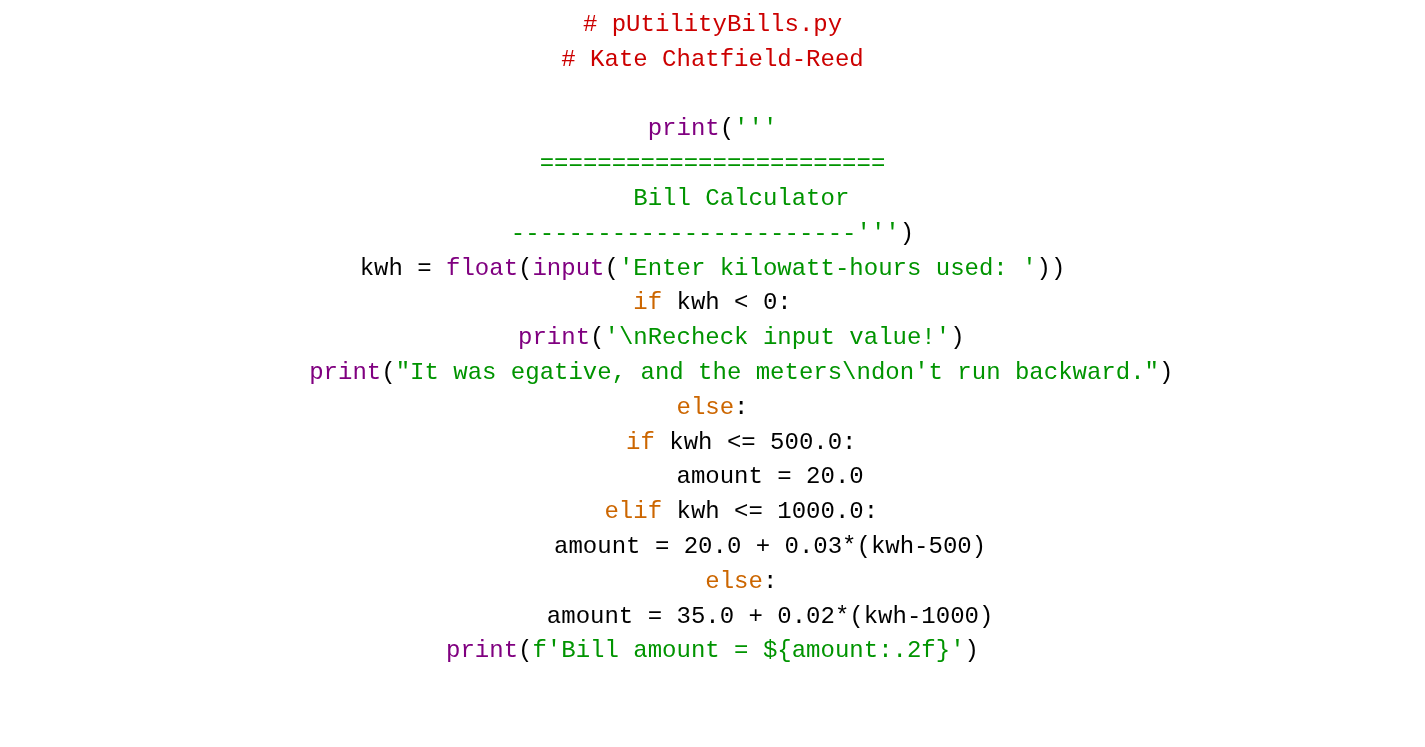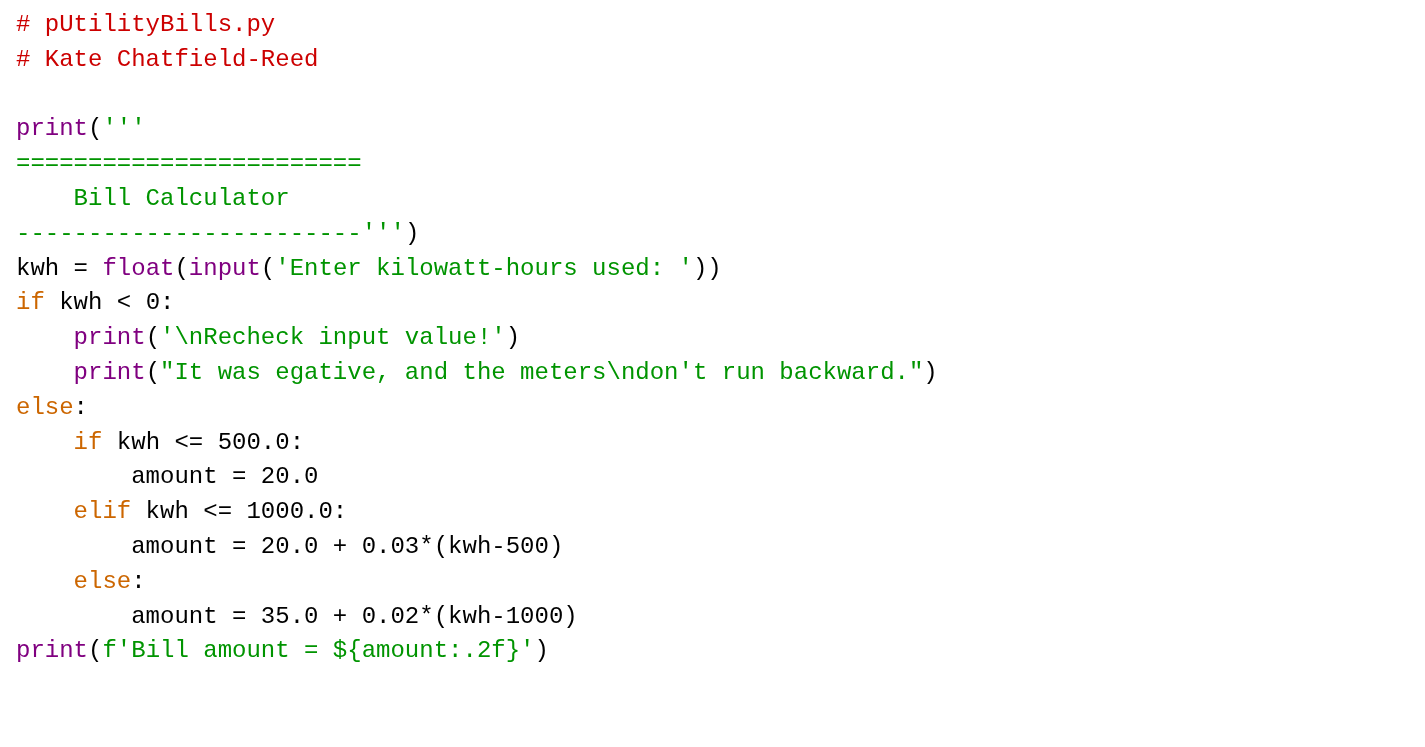--- a/index.html
+++ b/index.html
@@ -6,21 +6,22 @@
       margin: 0;
       padding: 0;
       background: #ffffff;
       font-family: "Courier New", Courier, monospace;
       font-size: 24px;
       line-height: 1.45;
       color: #000000;
     }
     .code-block {
       white-space: pre;
-      padding: 8px 16px;
+      padding: 8px 2px;
+      text-align: center;
     }
     .c-comment { color: #cc0000; }
     .c-builtin { color: #800080; }
     .c-string  { color: #009400; }
     .c-keyword { color: #cc6600; }
     .c-default { color: #000000; }
   </style>
 </head>
 <body>
 

